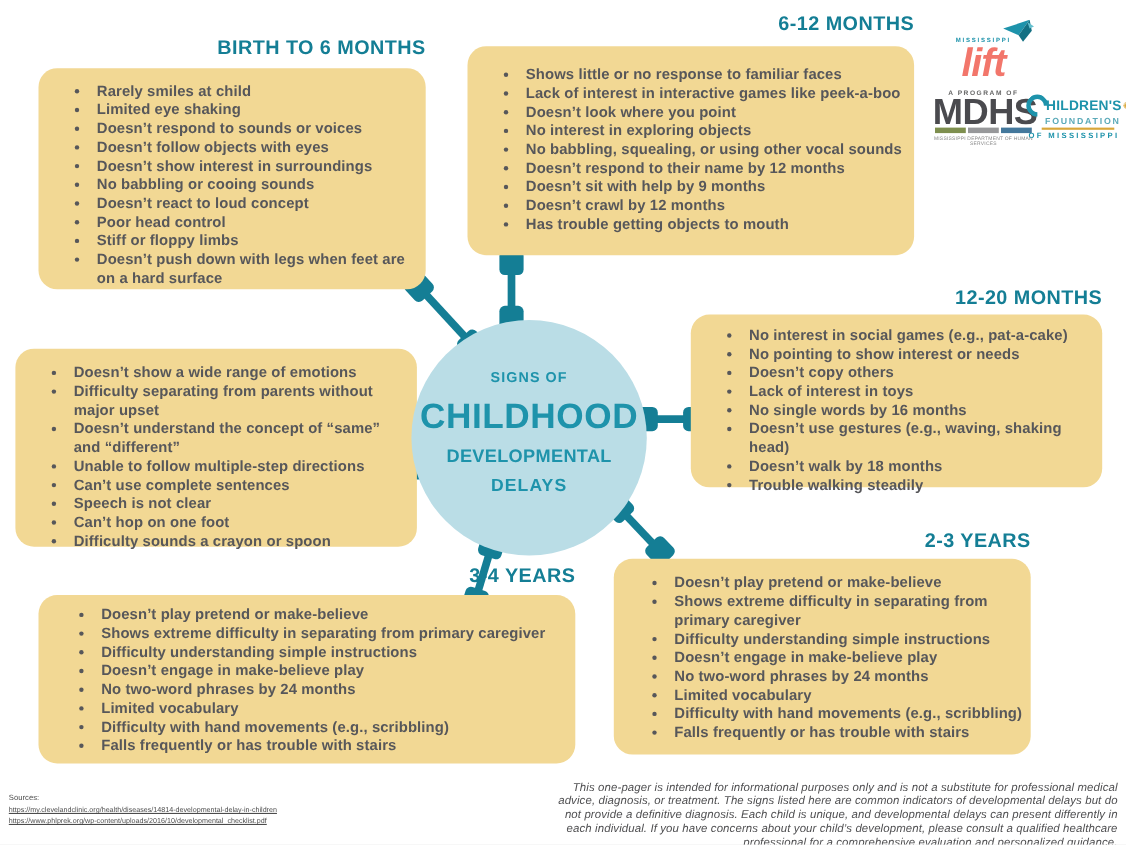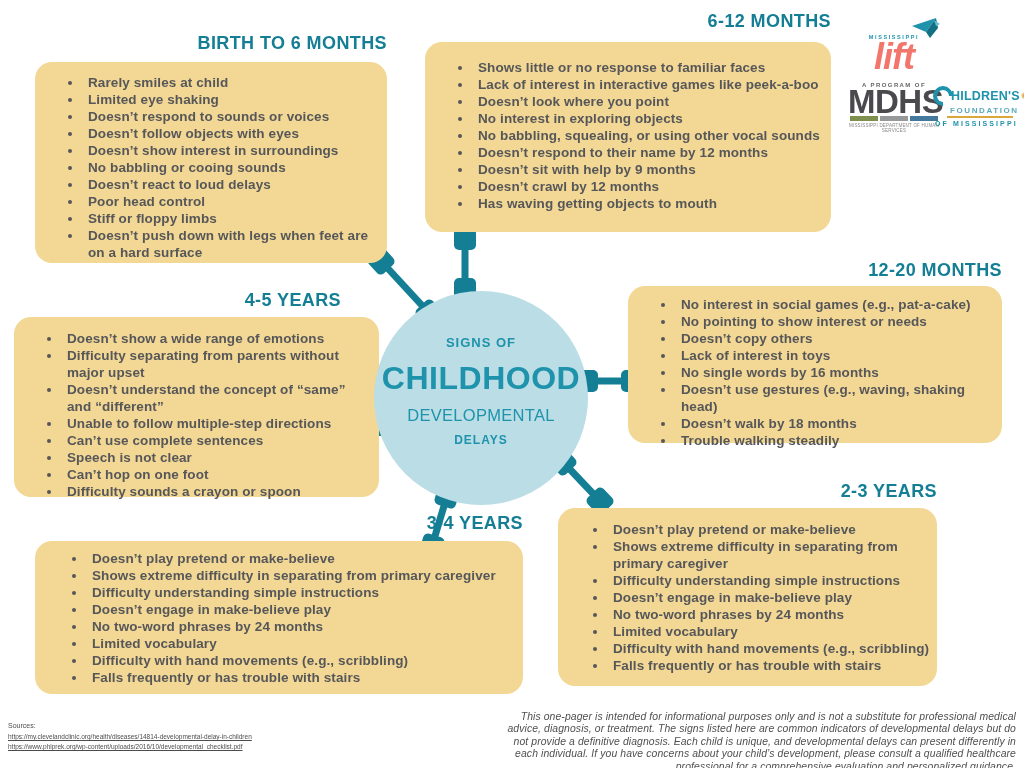--- a/index.html
+++ b/index.html
@@ -16,22 +16,22 @@
   .connectors{position:absolute;left:0;top:0;width:1024px;height:768px;pointer-events:none;color:var(--teal);}
   .connectors line{stroke:var(--teal);stroke-width:7;}
   .connectors rect{fill:var(--teal);}
   
   .circle{
     position:absolute;left:374px;top:291px;width:214px;height:214px;border-radius:50%;
     background:var(--blue);text-align:center;padding-top:44px;color:var(--teal-light);
   }
   .circle .signs{font-size:13px;font-weight:bold;letter-spacing:1px;}
   .circle .main{font-size:32px;font-weight:bold;letter-spacing:.5px;margin-top:10px;}
-  .circle .sub1{font-size:16.5px;font-weight:normal;letter-spacing:.3px;margin-top:9px;}
-  .circle .sub2{font-size:12px;font-weight:bold;letter-spacing:1px;margin-top:8px;}
+  .circle .sub1{font-size:16.5px;font-weight:bold;letter-spacing:.3px;margin-top:9px;}
+  .circle .sub2{font-size:16px;font-weight:bold;letter-spacing:1px;margin-top:8px;}
   
   .heading{
     position:absolute;text-align:right;font-size:18px;font-weight:bold;
     color:var(--teal);letter-spacing:.4px;
   }
   .box{
     position:absolute;background:var(--tan);border-radius:17px;
     color:var(--text);
   }
   .box ul{list-style:disc;margin:0;padding-left:24px;}
@@ -112,57 +112,56 @@
 
   <div class="heading h-s1">BIRTH TO 6 MONTHS</div>
   <div class="box b-s1">
     <ul>
         <li>Rarely smiles at child</li>
         <li>Limited eye shaking</li>
         <li>Doesn’t respond to sounds or voices</li>
         <li>Doesn’t follow objects with eyes</li>
         <li>Doesn’t show interest in surroundings</li>
         <li>No babbling or cooing sounds</li>
-        <li>Doesn’t react to loud delays</li>
+        <li>Doesn’t react to loud concept</li>
         <li>Poor head control</li>
         <li>Stiff or floppy limbs</li>
         <li>Doesn’t push down with legs when feet are on a hard surface</li>
       </ul>
   </div>
 
   <div class="heading h-s2">6-12  MONTHS</div>
   <div class="box b-s2">
     <ul>
         <li>Shows little or no response to familiar faces</li>
         <li>Lack of interest in interactive games like peek-a-boo</li>
         <li>Doesn’t look where you point</li>
         <li>No interest in exploring objects</li>
         <li>No babbling, squealing, or using other vocal sounds</li>
         <li>Doesn’t respond to their name by 12 months</li>
         <li>Doesn’t sit with help by 9 months</li>
         <li>Doesn’t crawl by 12 months</li>
-        <li>Has waving getting objects to mouth</li>
+        <li>Has trouble getting objects to mouth</li>
       </ul>
   </div>
 
   <div class="heading h-s3">12-20 MONTHS</div>
   <div class="box b-s3">
     <ul>
         <li>No interest in social games (e.g., pat-a-cake)</li>
         <li>No pointing to show interest or needs</li>
         <li>Doesn’t copy others</li>
         <li>Lack of interest in toys</li>
         <li>No single words by 16 months</li>
         <li>Doesn’t use gestures (e.g., waving, shaking head)</li>
         <li>Doesn’t walk by 18 months</li>
         <li>Trouble walking steadily</li>
       </ul>
   </div>
 
-  <div class="heading h-s4">4-5 YEARS</div>
   <div class="box b-s4">
     <ul>
         <li>Doesn’t show a wide range of emotions</li>
         <li>Difficulty separating from parents without major upset</li>
         <li>Doesn’t understand the concept of “same” and “different”</li>
         <li>Unable to follow multiple-step directions</li>
         <li>Can’t use complete sentences</li>
         <li>Speech is not clear</li>
         <li>Can’t hop on one foot</li>
         <li>Difficulty sounds a crayon or spoon</li>

